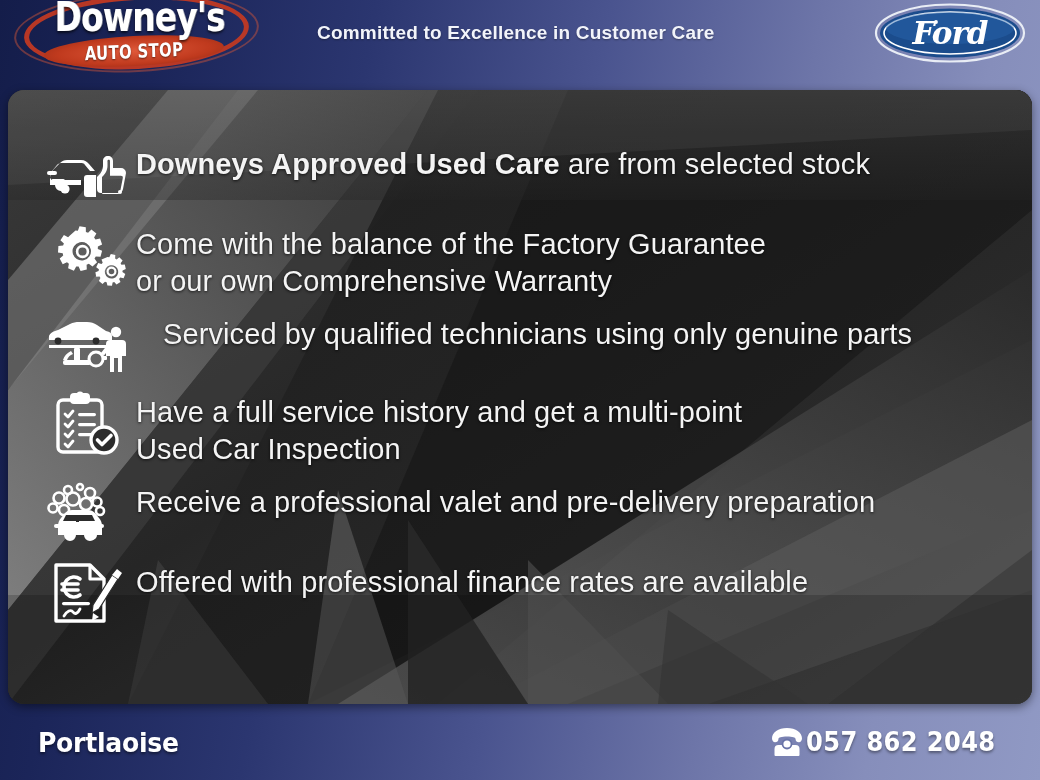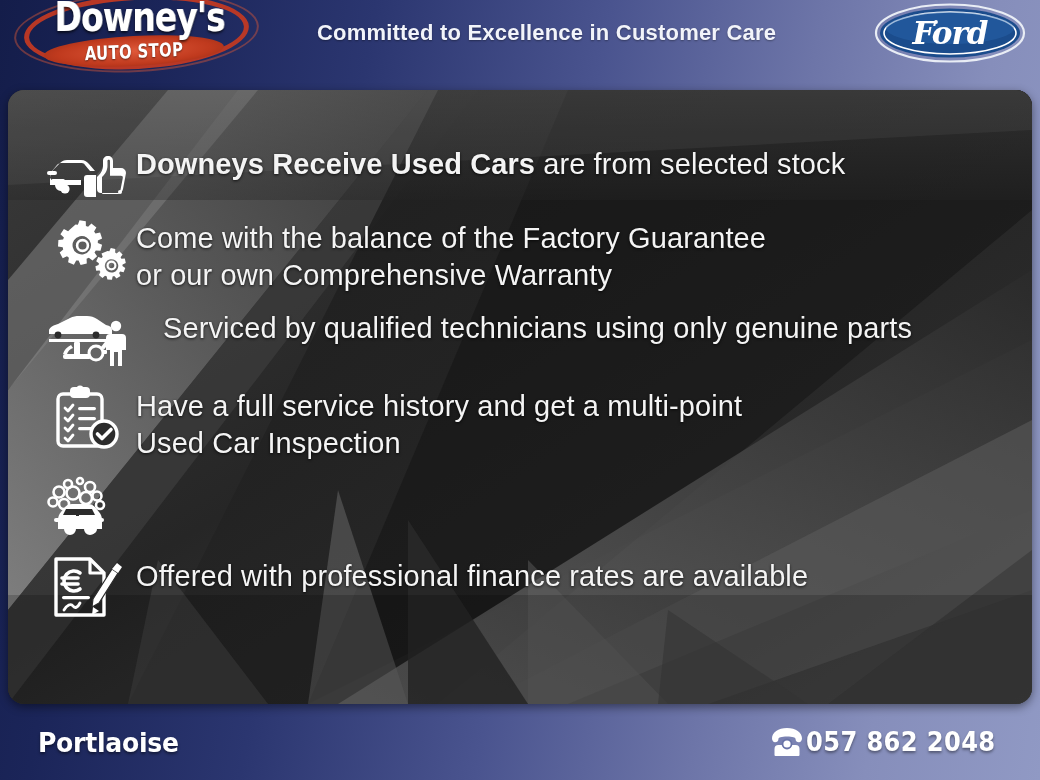--- a/index.html
+++ b/index.html
@@ -83,21 +83,21 @@
     transform-origin:center center;
     line-height:24px;
     white-space:nowrap;
     text-shadow:0 1px 2px rgba(0,0,0,.5);
   }
 
   
   #tagline {
     flex:1 1 auto;
     padding-left:56px;
-    font-size:22px;
+    font-size:19px;
     font-weight:bold;
     color:#f2f4fa;
     letter-spacing:.2px;
     white-space:nowrap;
     text-shadow:0 1px 2px rgba(0,0,0,.35);
   }
 
   
   .ford-wrap {
     flex:0 0 170px; margin-right:14px;
@@ -134,21 +134,21 @@
     font-weight:300;
     letter-spacing:.1px;
     padding-top:2px;
     text-shadow:0 1px 3px rgba(0,0,0,.75);
     white-space:pre-line;
   }
   .row-text b { font-weight:bold; }
 
   .r1 { margin-top:2px; }
   .r1 .row-icon { height:60px; }
-  .r2 { margin-top:14px; }
+  .r2 { margin-top:20px; }
   .r3 { margin-top:8px;gap:27px; }
   .r4 { margin-top:16px; }
   .r5 { margin-top:12px; }
   .r6 { margin-top:18px; }
 
   
   #footer {
     position:absolute; left:0; top:704px; width:1040px; height:76px;
     display:flex; align-items:center; justify-content:space-between;
     padding:0 30px 0 38px;
@@ -260,21 +260,21 @@
               <rect x="3" y="22" width="10" height="4" rx="2"></rect>
               <rect x="7" y="30" width="14" height="3.4" rx="1.7"></rect>
               <circle cx="21" cy="40" r="4.6"></circle>
               <path d="M14 16h12v7H12z" opacity="0"></path>
               <path d="M52 48h-9a3 3 0 0 1-3-3V29a3 3 0 0 1 3-3h9z"></path>
               <path d="M55 26c2-2 4-6 4-9V12c0-3 2-5 5-5s5 2 5 5v7h8a5 5 0 0 1 5 5l-3 16a5 5 0 0 1-5 4H57a4 4 0 0 1-4-4V28zm3 4v14a1 1 0 0 0 1 1h15a2 2 0 0 0 2-1.7l2.8-14.3a2 2 0 0 0-2-2.3H66V12c0-.8-.5-1.3-1.2-1.3S63.5 11.2 63.5 12v5c0 4-2.5 8.7-5.5 11z"></path>
               <circle cx="76" cy="43" r="2"></circle>
             </g>
           </svg>
         </div>
-        <div class="row-text"><b>Downeys Receive Used Cars</b><span> are from selected stock</span></div>
+        <div class="row-text"><b>Downeys Approved Used Care</b><span> are from selected stock</span></div>
       </div>
 
       <div class="row r2">
         <div class="row-icon">
           <svg width="86" height="62" viewBox="0 0 86 62">
             <g fill="#ffffff">
               <path d="M31.5 6.5l2.4.2 1.6-4.4 6.3.9.1 4.7 2.2.9 3.3-3.3 5 3.9-2.3 4.1 1.4 1.9 4.6-1 2 6-4.2 2.1-.1 2.4 4.3 1.8-1.6 6.1-4.7-.4-1.3 2 2.6 3.9-4.6 4.3-3.7-2.8-2.2 1 .2 4.7-6.2 1.4-2-4.3h-2.4l-2.3 4.1-5.8-2.4.8-4.6-1.9-1.5-4.3 2-3-5.6 3.5-3.1-.5-2.3-4.7-.8.4-6.3 4.7-.5.8-2.2-3.5-3.1 3.5-5.3 4.2 2.2 1.8-1.6zm4.3 11.7a9.2 9.2 0 1 0 3.9 18 9.2 9.2 0 0 0-3.9-18z"></path>
               <circle cx="38.5" cy="27.5" r="5.4" fill="none" stroke="#ffffff" stroke-width="2.6"></circle>
               <path d="M63.5 33l1.8.3 1.5-3.2 4.5 1-.2 3.4 1.5.9 2.7-2.1 3.3 3.2-2 2.8.8 1.5 3.4-.3 1 4.5-3.2 1.4-.2 1.7 2.9 1.8-1.7 4.3-3.4-.6-1.1 1.3 1.4 3.1-4 2.4-2.3-2.5-1.6.5-.6 3.4-4.6-.2-.8-3.3-1.6-.6-2.5 2.3-3.6-2.9 1.5-3.1-.8-1.5-3.4.2-.8-4.5 3.2-1.2.3-1.7-2.7-2 2-4.2 3.3.8 1.2-1.2-1.2-3.2zm2.6 8.3a6.7 6.7 0 1 0 2.9 13.1 6.7 6.7 0 0 0-2.9-13.1z"></path>
               <circle cx="67.5" cy="47.5" r="3.9" fill="none" stroke="#ffffff" stroke-width="2.2"></circle>
@@ -355,20 +355,21 @@
               <path d="M14 44c0-3 1-6 3-8l4-5c2-2 4-3 7-3h16c3 0 5 1 7 3l4 5c2 2 3 5 3 8v9h-6a6 6 0 0 1-12 0H32a6 6 0 0 1-12 0h-6z"></path>
               <path d="M22 33h26l3 6H19z" fill="#2c2c2c"></path>
               <rect x="32" y="33" width="3" height="7" fill="#2c2c2c"></rect>
               <circle cx="26" cy="53" r="5"></circle>
               <circle cx="48" cy="53" r="5"></circle>
               <rect x="10" y="42" width="8" height="4" rx="2"></rect>
               <rect x="52" y="42" width="8" height="4" rx="2"></rect>
             </g>
           </svg>
         </div>
+        <div class="row-text">Receive a professional valet and pre-delivery preparation</div>
       </div>
 
       <div class="row r6">
         <div class="row-icon">
           <svg width="86" height="64" viewBox="0 0 86 64">
             <path d="M12 4h34l14 14v42H12z" fill="none" stroke="#ffffff" stroke-width="3.4" stroke-linejoin="round"></path>
             <path d="M46 4v14h14" fill="none" stroke="#ffffff" stroke-width="3.2" stroke-linejoin="round"></path>
             <g fill="none" stroke="#ffffff" stroke-width="3.6" stroke-linecap="round">
               <path d="M36 18a10 10 0 1 0 0 16"></path>
               <path d="M18 23h16"></path>

